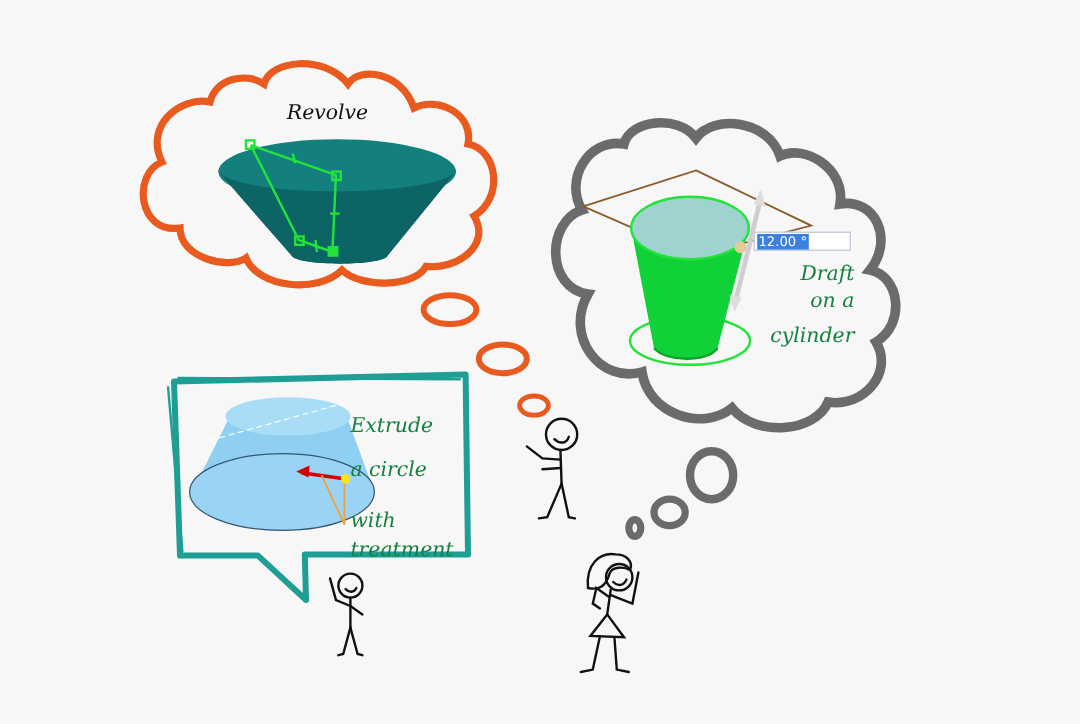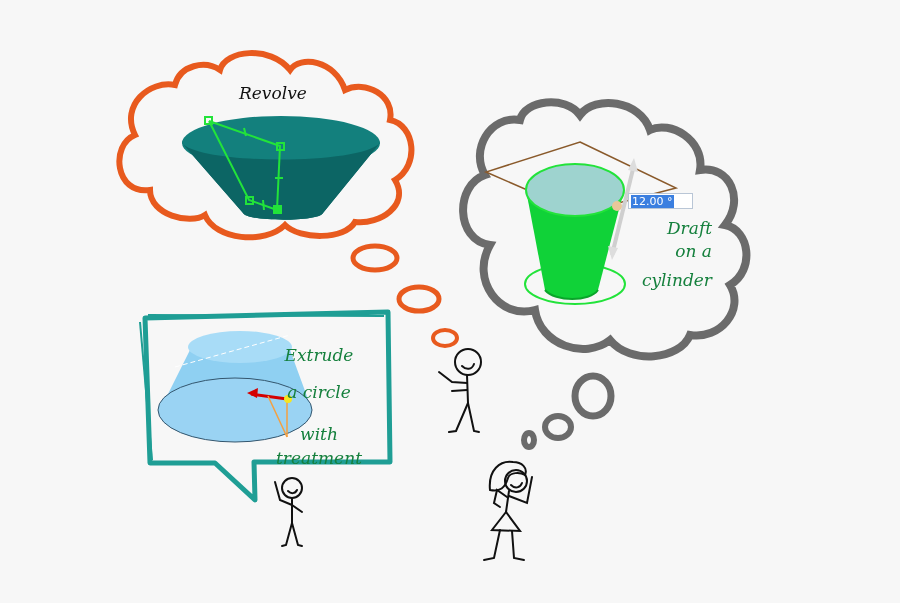--- a/index.html
+++ b/index.html
@@ -1,20 +1,20 @@
 <!DOCTYPE html>
 <html><head>
 <meta charset="utf-8">
 <style>
   html, body { margin: 0; padding: 0; }
   body { width: 900px; height: 603px; background: #f7f7f7; position: relative; overflow: hidden; font-family: "DejaVu Serif", serif; }
   .layer { position: absolute; left: 0; top: 0; width: 900px; height: 603px; }
   .hand { font-family: "DejaVu Serif", serif; font-style: italic; fill: #111; }
   .label { position: absolute; font-family: "DejaVu Serif", serif; font-style: italic; color: #15803d; font-size: 17px; line-height: 1.25; }
-  .dim-input { position: absolute; left: 628px; top: 193px; width: 65px; height: 16px; border: 1px solid #b9c6d6; background: #fff; font-family: "DejaVu Sans", sans-serif; font-size: 11px; box-sizing: border-box; padding: 1px 2px; }
+  .dim-input { position: absolute; left: 628px; top: 193px; width: 81px; height: 16px; border: 1px solid #b9c6d6; background: #fff; font-family: "DejaVu Sans", sans-serif; font-size: 11px; box-sizing: border-box; padding: 1px 2px; }
   .dim-input span { background: #3b7fe0; color: #fff; padding: 0 1px; }
 </style>
 </head>
 <body>
 
 <svg class="layer" viewBox="0 0 900 603" xmlns="http://www.w3.org/2000/svg">
 
   <g fill="none" stroke="#e85a1e" stroke-width="6" stroke-linecap="round">
     <path d="M175,85 C150,80 120,105 135,135 C110,145 115,195 150,190 C150,215 190,225 205,215 C215,240 265,245 285,225 C300,240 345,240 355,222 C380,225 410,205 395,180 C420,165 415,125 390,120 C395,95 365,80 345,90 C335,60 300,55 290,70 C270,45 225,50 220,70 C205,60 180,65 175,85 Z"></path>
     <ellipse cx="375" cy="258" rx="22" ry="12" stroke-width="5"></ellipse>
@@ -112,18 +112,18 @@
 </svg>
 
 <div class="dim-input"><span>12.00 °</span></div>
 
 <div class="label" style="left:626px; top:218px; text-align:right; width:86px;">
   <div>Draft</div>
   <div style="margin-top:2px;">on a</div>
   <div style="margin-top:7px;">cylinder</div>
 </div>
 
-<div class="label" style="left:269px; top:345px; text-align:center; width:100px;font-style:italic;">
+<div class="label" style="left:292px; top:345px; text-align:left; width:100px;font-style:italic;">
   <div>Extrude</div>
   <div style="margin-top:16px;">a circle</div>
   <div style="margin-top:20px;">with</div>
   <div style="margin-top:3px;">treatment</div>
 </div>
 
 </body></html>

